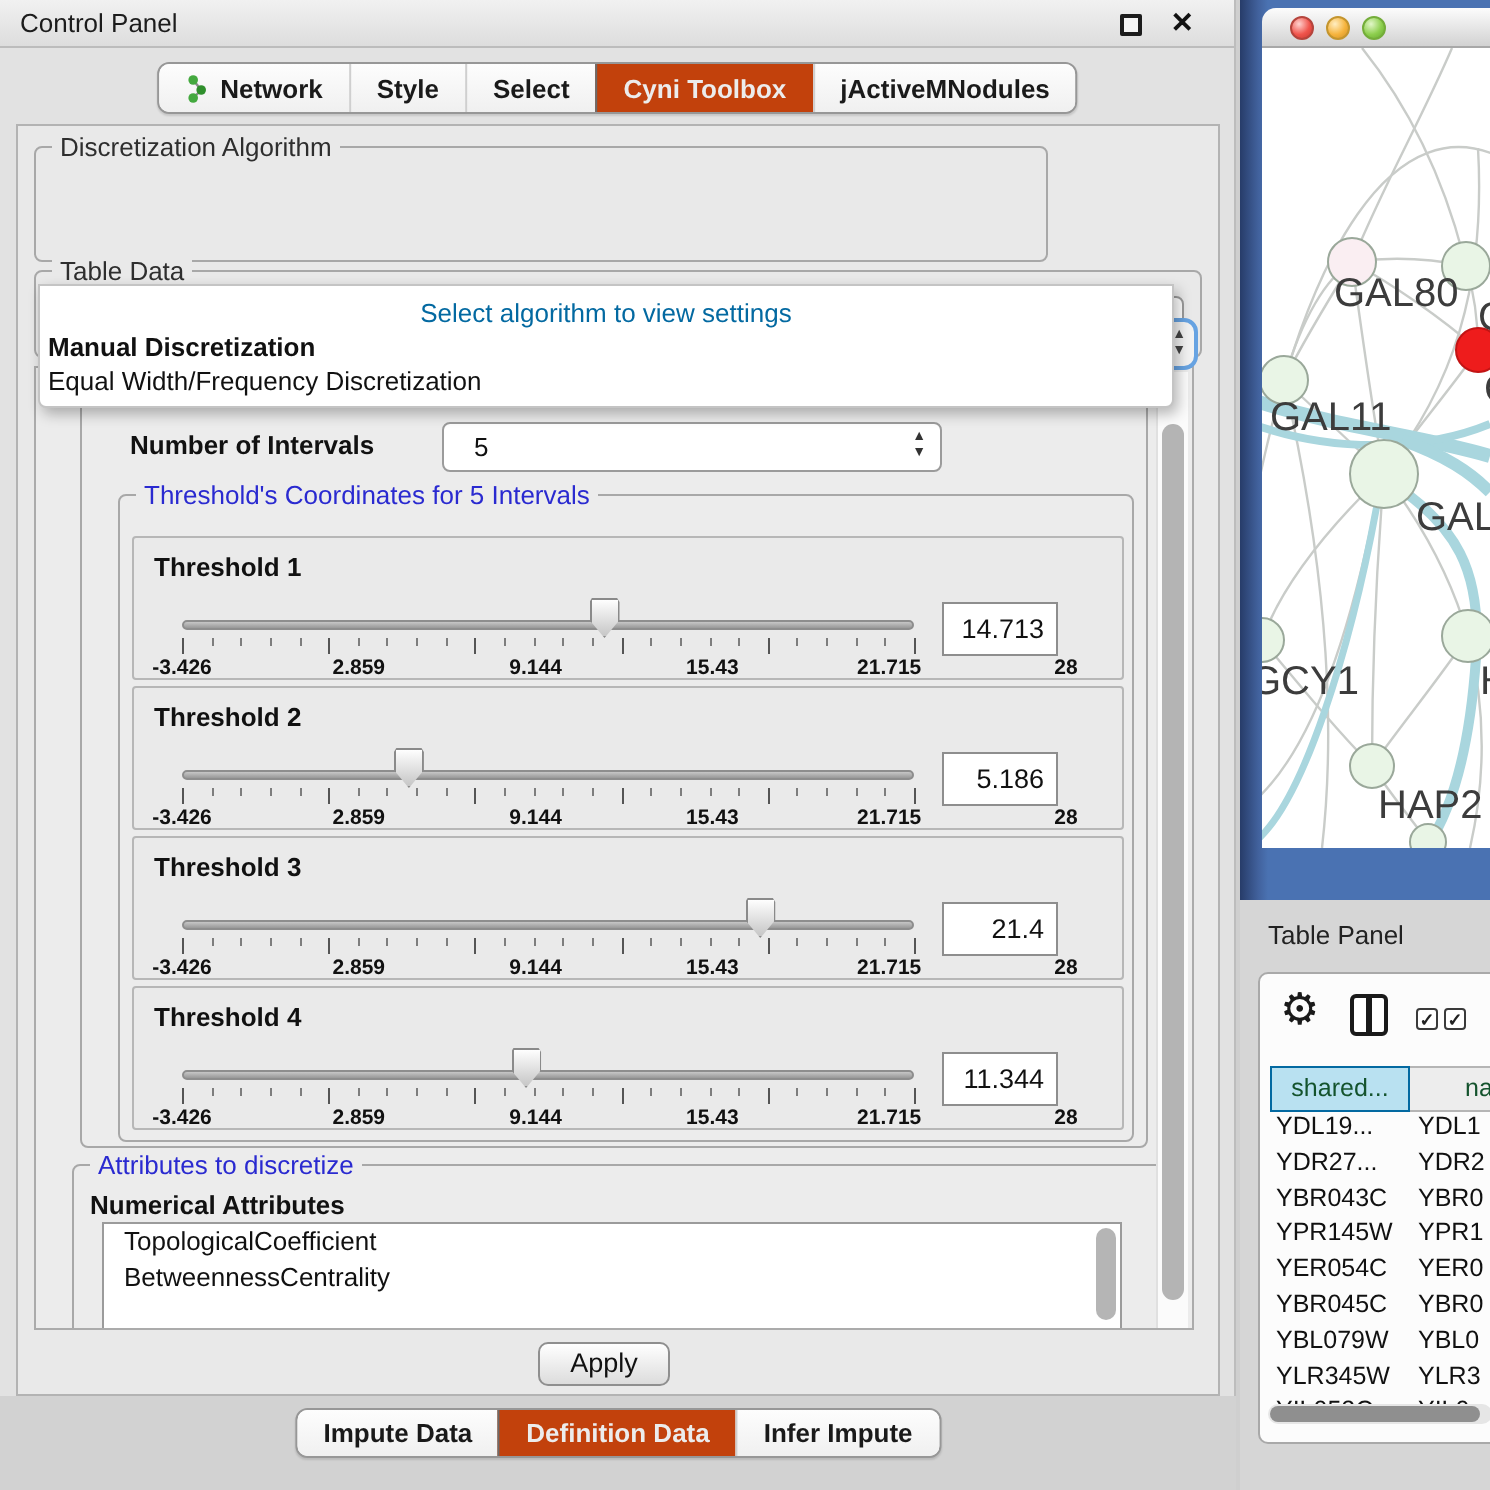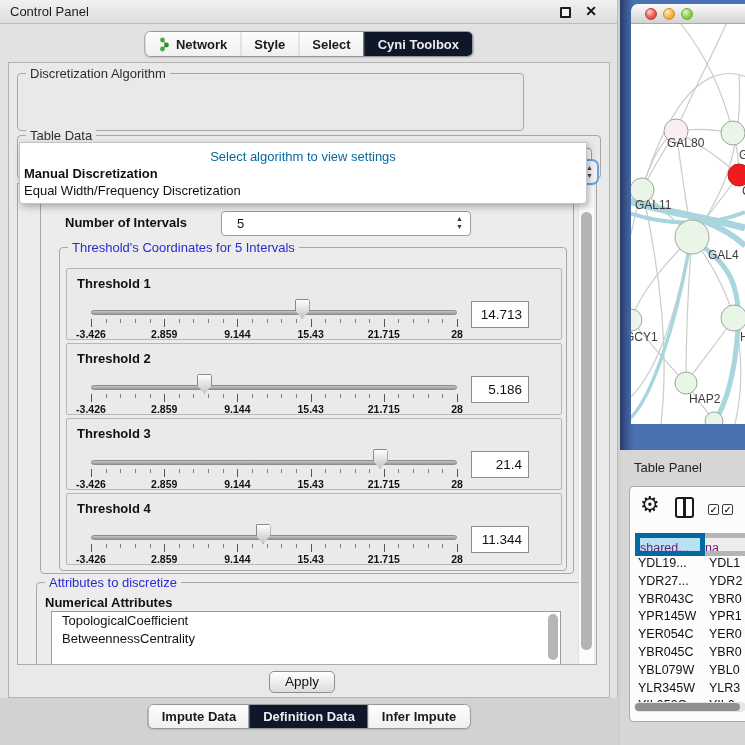--- a/index.html
+++ b/index.html
@@ -10,21 +10,21 @@
   
   .control-panel { position:absolute; left:0; top:0; width:618px; height:745px; background:#e2e2e2; border-right:1px solid #bdbdbd; }
   .cp-titlebar { position:absolute; left:0; top:0; width:100%; height:24px; background:linear-gradient(#f1f1f1,#dddddd); border-bottom:1px solid #bcbcbc; }
   .cp-title { position:absolute; left:10px; top:4px; font-size:13px; color:#1c1c1c; }
   .float-icon { position:absolute; right:46px; top:7px; width:11px; height:11px; border:2px solid #1c1c1c; border-radius:1px; background:#f4f4f4; }
   .close-icon { position:absolute; right:20px; top:3px; font-size:14px; font-weight:bold; color:#111; }
 
   .tabs-row { position:absolute; top:31px; left:50%; transform:translateX(-50%); display:inline-flex; border:1px solid #979797; border-radius:6px; overflow:hidden; background:#fbfbfb; height:26px; box-shadow:0 1px 1px rgba(0,0,0,.12); }
   .tab { padding:0 13px; line-height:25px; font-size:13px; font-weight:bold; color:#1a1a1a; background:linear-gradient(#fdfdfd,#f0f0f0); border-left:1px solid #cfcfcf; white-space:nowrap; display:flex; align-items:center; gap:5px; }
   .tab:first-child { border-left:none; }
-  .tab.selected { background:#0f172a; color:#ececec; border-left-color:#6b6b6b; }
+  .tab.selected { background:#c2410c; color:#ececec; border-left-color:#6b6b6b; }
   .tab svg { display:block; }
 
   .outer-panel { position:absolute; left:8px; top:62px; width:602px; height:636px; background:#e9e9e9; border:1px solid #b3b3b3; }
 
   .group { position:absolute; border:1px solid #a8a8a8; border-radius:4px; }
   .group-title { position:absolute; top:-8px; left:8px; background:#e9e9e9; padding:0 4px; font-size:13px; color:#2e2e2e; line-height:15px; white-space:nowrap; }
   .group-title.green { color:#00ad00; background:#ececec; }
   .group-title.blue { color:#2a2ad0; background:#ececec; }
 
   .g-algo { left:8px; top:10px; width:507px; height:58px; }
@@ -53,21 +53,21 @@
   .combo-noi { left:180px; top:16px; width:250px; }
   .g-thresholds { left:18px; top:52px; width:508px; height:324px; }
 
   .threshold-box { position:absolute; left:6px; width:496px; height:72px; background:#eaeaea; border:1px solid #b7b7b7; border-radius:2px; }
   .th-label { position:absolute; left:10px; top:7px; font-size:13px; font-weight:bold; color:#111; }
   .slider-track { position:absolute; left:24px; top:41px; width:366px; height:5px; background:linear-gradient(#c6c6c6,#989898); border:1px solid #8d8d8d; border-radius:3px; }
   .slider-thumb { position:absolute; top:30px; width:15px; height:20px; background:linear-gradient(#fefefe,#c6c6c6); border:1px solid #8a8a8a; clip-path:polygon(8% 0,92% 0,100% 10%,100% 55%,50% 100%,0 55%,0 10%); }
   .ticks { position:absolute; left:24px; top:50px; width:366px; height:9px; }
   .ticks .tick { position:absolute; top:0; width:1px; height:4px; background:#7d7d7d; }
   .ticks .tick.major { height:8px; background:#555; }
-  .tick-labels { position:absolute; left:24px; top:59px; width:366px; height:12px; }
+  .tick-labels { position:absolute; left:24px; top:59px; width:442px; height:12px; }
   .tick-labels span { position:absolute; transform:translateX(-50%); font-size:10.5px; font-weight:bold; color:#111; white-space:nowrap; }
   .th-value { position:absolute; left:404px; top:32px; width:58px; height:27px; background:#ffffff; border:1px solid #8e8e8e; font-size:13.5px; color:#111; text-align:right; line-height:25px; padding-right:6px; }
 
   .g-attrs { left:18px; top:398px; width:546px; height:100px; }
   .attrs-label { position:absolute; left:8px; top:12px; font-size:13px; font-weight:bold; color:#111; }
   .attr-list { position:absolute; left:14px; top:28px; width:510px; height:60px; background:#ffffff; border:1px solid #9b9b9b; overflow:hidden; }
   .attr-item { font-size:13px; color:#111; padding-left:10px; line-height:18px; white-space:nowrap; }
   .attr-scroll { position:absolute; right:2px; top:2px; width:10px; height:46px; background:#b5b5b5; border-radius:5px; }
 
   .apply-btn { position:absolute; left:260px; top:608px; width:66px; height:22px; background:linear-gradient(#ffffff,#dcdcdc); border:1px solid #8f8f8f; border-radius:5px; font-size:13.5px; color:#111; text-align:center; line-height:20px; }
@@ -78,36 +78,36 @@
 
   
   .network-window { position:absolute; left:620px; top:0; width:125px; height:450px; background:linear-gradient(90deg,#273c69 0,#41619c 9px,#4a72b2 14px); }
   .nw-titlebar { position:absolute; left:11px; top:4px; right:0; height:20px; background:linear-gradient(#fcfcfc,#d2d2d2); border-radius:7px 0 0 0; border-bottom:1px solid #a8a8a8; }
   .traffic { position:absolute; top:4px; width:12px; height:12px; border-radius:50%; }
   .traffic.red   { left:14px; background:radial-gradient(circle at 35% 30%, #ffd2cf, #f0554d 55%, #c8372f); border:1px solid #b5443c; }
   .traffic.yellow{ left:32px; background:radial-gradient(circle at 35% 30%, #ffeec2, #f6b43e 55%, #d08f22); border:1px solid #c4952e; }
   .traffic.green { left:50px; background:radial-gradient(circle at 35% 30%, #e2f7c8, #8ecf4f 55%, #64a82c); border:1px solid #74ad3a; }
   .nw-canvas { position:absolute; left:11px; top:24px; right:0; height:400px; background:#ffffff; overflow:hidden; }
   .nw-canvas svg { position:absolute; left:0; top:0; }
-  .node-label { position:absolute; font-size:12px; color:#3c3c3c; white-space:nowrap; }
+  .node-label { position:absolute; font-size:20px; color:#3c3c3c; white-space:nowrap; }
 
   
   .table-area { position:absolute; left:620px; top:450px; width:125px; height:295px; background:#d6d6d6; overflow:hidden; }
   .tp-title { position:absolute; left:14px; top:10px; font-size:13px; color:#222; }
   .tp-card { position:absolute; left:9px; top:36px; width:140px; height:236px; background:#fcfcfc; border:1px solid #a9a9a9; border-radius:5px; }
   .tp-toolbar { position:absolute; left:0; top:0; width:100%; height:44px; }
   .gear-icon { position:absolute; left:10px; top:5px; font-size:22px; color:#1a1a1a; }
   .columns-icon { position:absolute; left:45px; top:10px; width:19px; height:21px; border:2.5px solid #1a1a1a; border-radius:3px; background:#fff; }
   .columns-icon::after { content:""; position:absolute; left:6px; top:0; width:2.5px; height:100%; background:#1a1a1a; }
   .cb-icon { position:absolute; top:17px; width:11px; height:11px; border:1.5px solid #3a3a3a; border-radius:2px; background:#fff; font-size:9px; line-height:10px; text-align:center; color:#222; font-weight:bold; }
   .cb-1 { left:78px; } .cb-2 { left:92px; }
 
   .tp-table { position:absolute; left:5px; top:46px; right:-20px; }
   .tp-header { display:flex; height:23px; }
-  .tp-header .hc { border:5px solid #0369a1; font-size:12.5px; color:#701a75; line-height:21px; overflow:hidden; white-space:nowrap; }
+  .tp-header .hc { border:1px solid #0369a1; font-size:12.5px; color:#14532d; text-align:center; line-height:21px; overflow:hidden; white-space:nowrap; }
   .hc.c1 { width:70px; background:#b9e1f1; }
   .hc.c2 { width:70px; background:#ededed; border-color:#b5b5b5; border-left:none; }
   .tp-rows { height:146px; overflow:hidden; }
   .tp-row { display:flex; height:17.8px; font-size:12.5px; color:#111; }
   .tp-row .rc { white-space:nowrap; overflow:hidden; }
   .rc.c1 { width:70px; padding-left:3px; }
   .rc.c2 { width:70px; padding-left:4px; }
   .tp-hscroll { position:absolute; left:4px; top:215px; width:112px; height:10px; background:#e6e6e6; border-radius:5px; }
   .tp-hscroll .thumb { position:absolute; left:1px; top:1px; width:105px; height:8px; background:#8f8f8f; border-radius:4px; }
 </style>
@@ -135,20 +135,23 @@
         <span>Network</span>
       </div>
       <div class="tab">
           <span>Style</span>
         </div>
       <div class="tab">
           <span>Select</span>
         </div>
       <div class="tab selected">
           <span>Cyni Toolbox</span>
+        </div>
+      <div class="tab">
+          <span>jActiveMNodules</span>
         </div>
     </div>
 
     <div class="outer-panel">
 
       <div class="group g-algo">
         <span class="group-title">Discretization Algorithm</span>
       </div>
 
       <div class="combo-spinner-behind">

